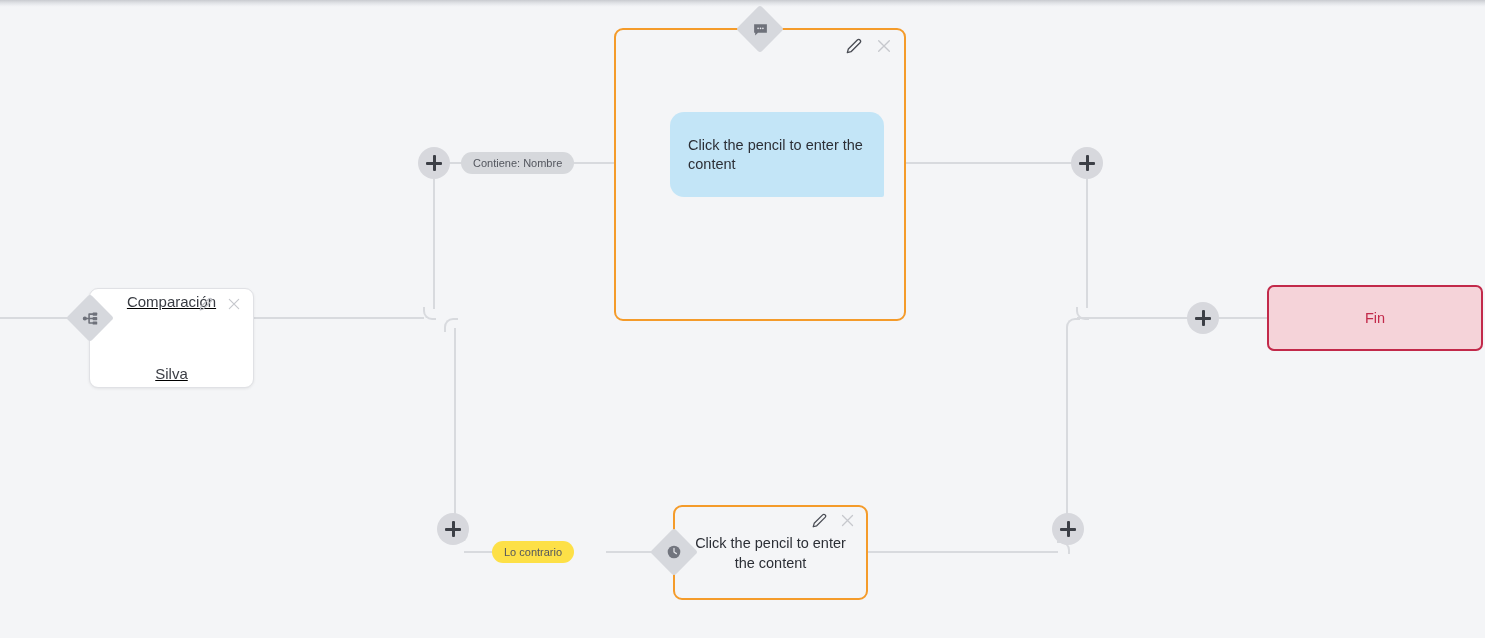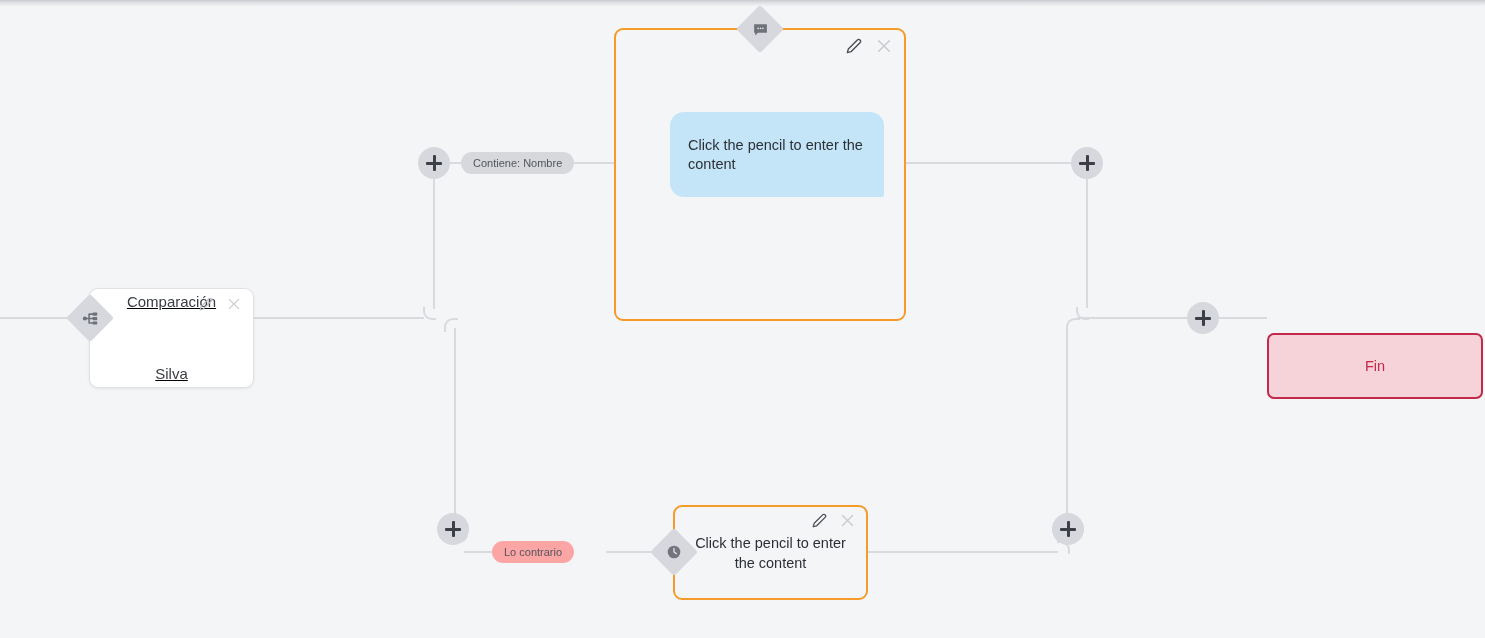--- a/index.html
+++ b/index.html
@@ -66,21 +66,21 @@
     position: absolute;
     font-size: 11px;
     color: #53565e;
     border-radius: 11px;
     padding: 4px 12px;
     text-align: center;
     white-space: nowrap;
     line-height: 14px;
   }
   .edge-label.grey { background: #d6d8dc; }
-  .edge-label.white { background: #fca5a5; }
+  .edge-label.white { background: #fde047; }
 
   
   .diamond {
     position: absolute;
     width: 34px;
     height: 34px;
     background: #d6d8dd;
     transform: rotate(45deg);
     border-radius: 3px;
   }
@@ -181,21 +181,20 @@
     position: absolute;
     box-sizing: border-box;
     border: 2px solid #c2294a;
     background: #f5d3d9;
     border-radius: 7px;
     display: flex;
     align-items: center;
     justify-content: center;
     color: #c2294a;
     font-size: 14.5px;
-    margin-top: 48px;
   }
 </style>
 </head>
 <body>
 
 <div id="canvas">
 
   <div id="top-strip"></div>
 
   <div class="edge h" style="left:0px; top:317px; width:78px;"></div>

